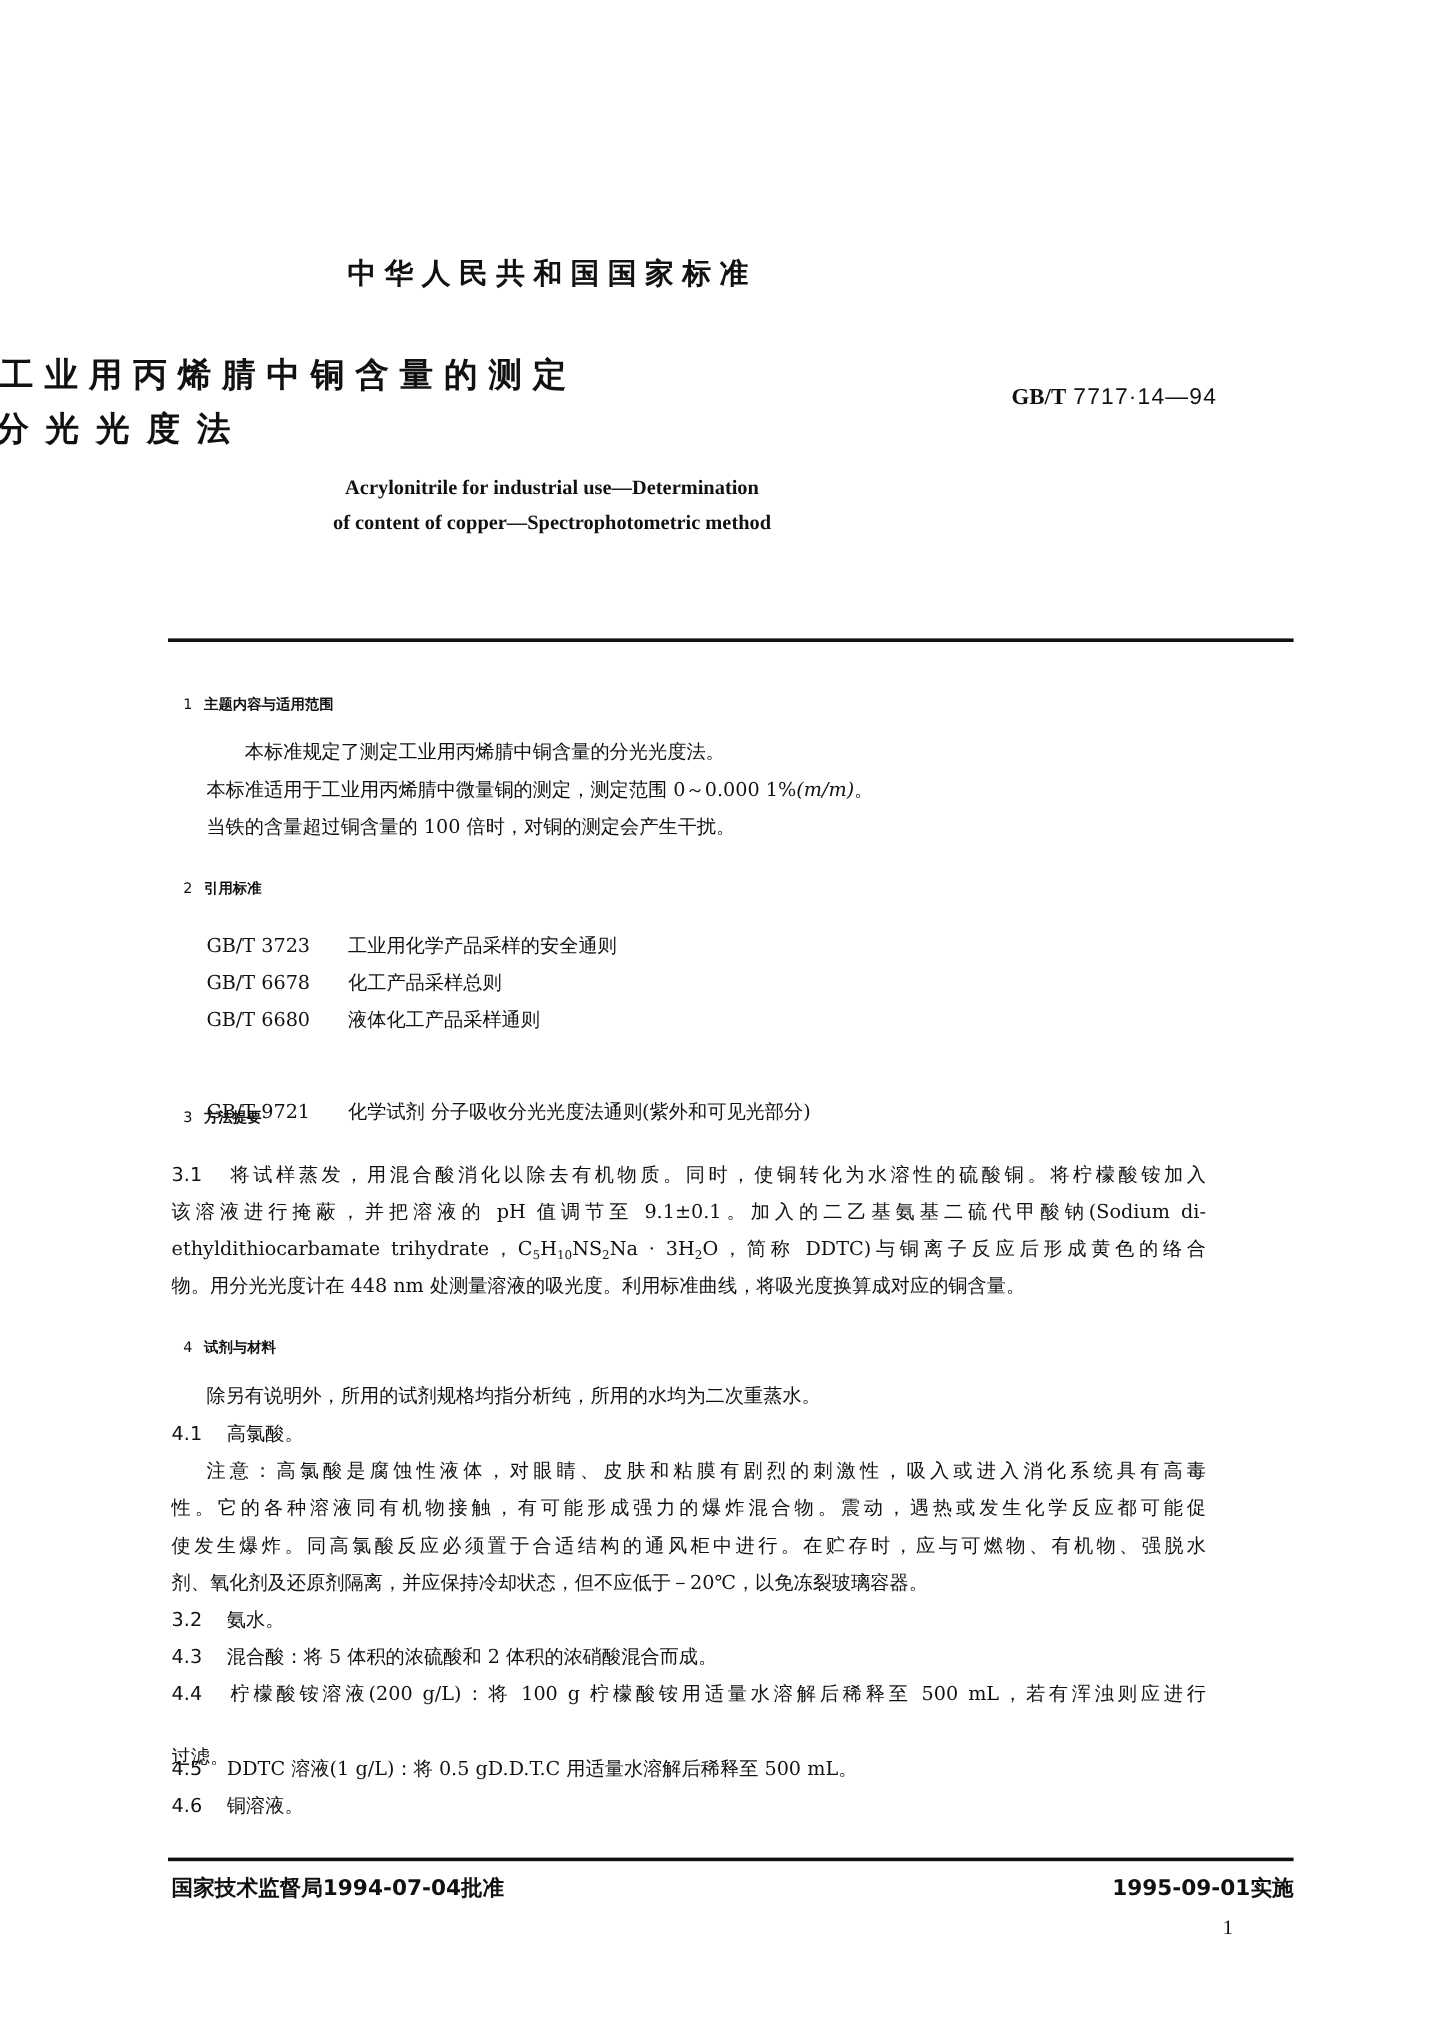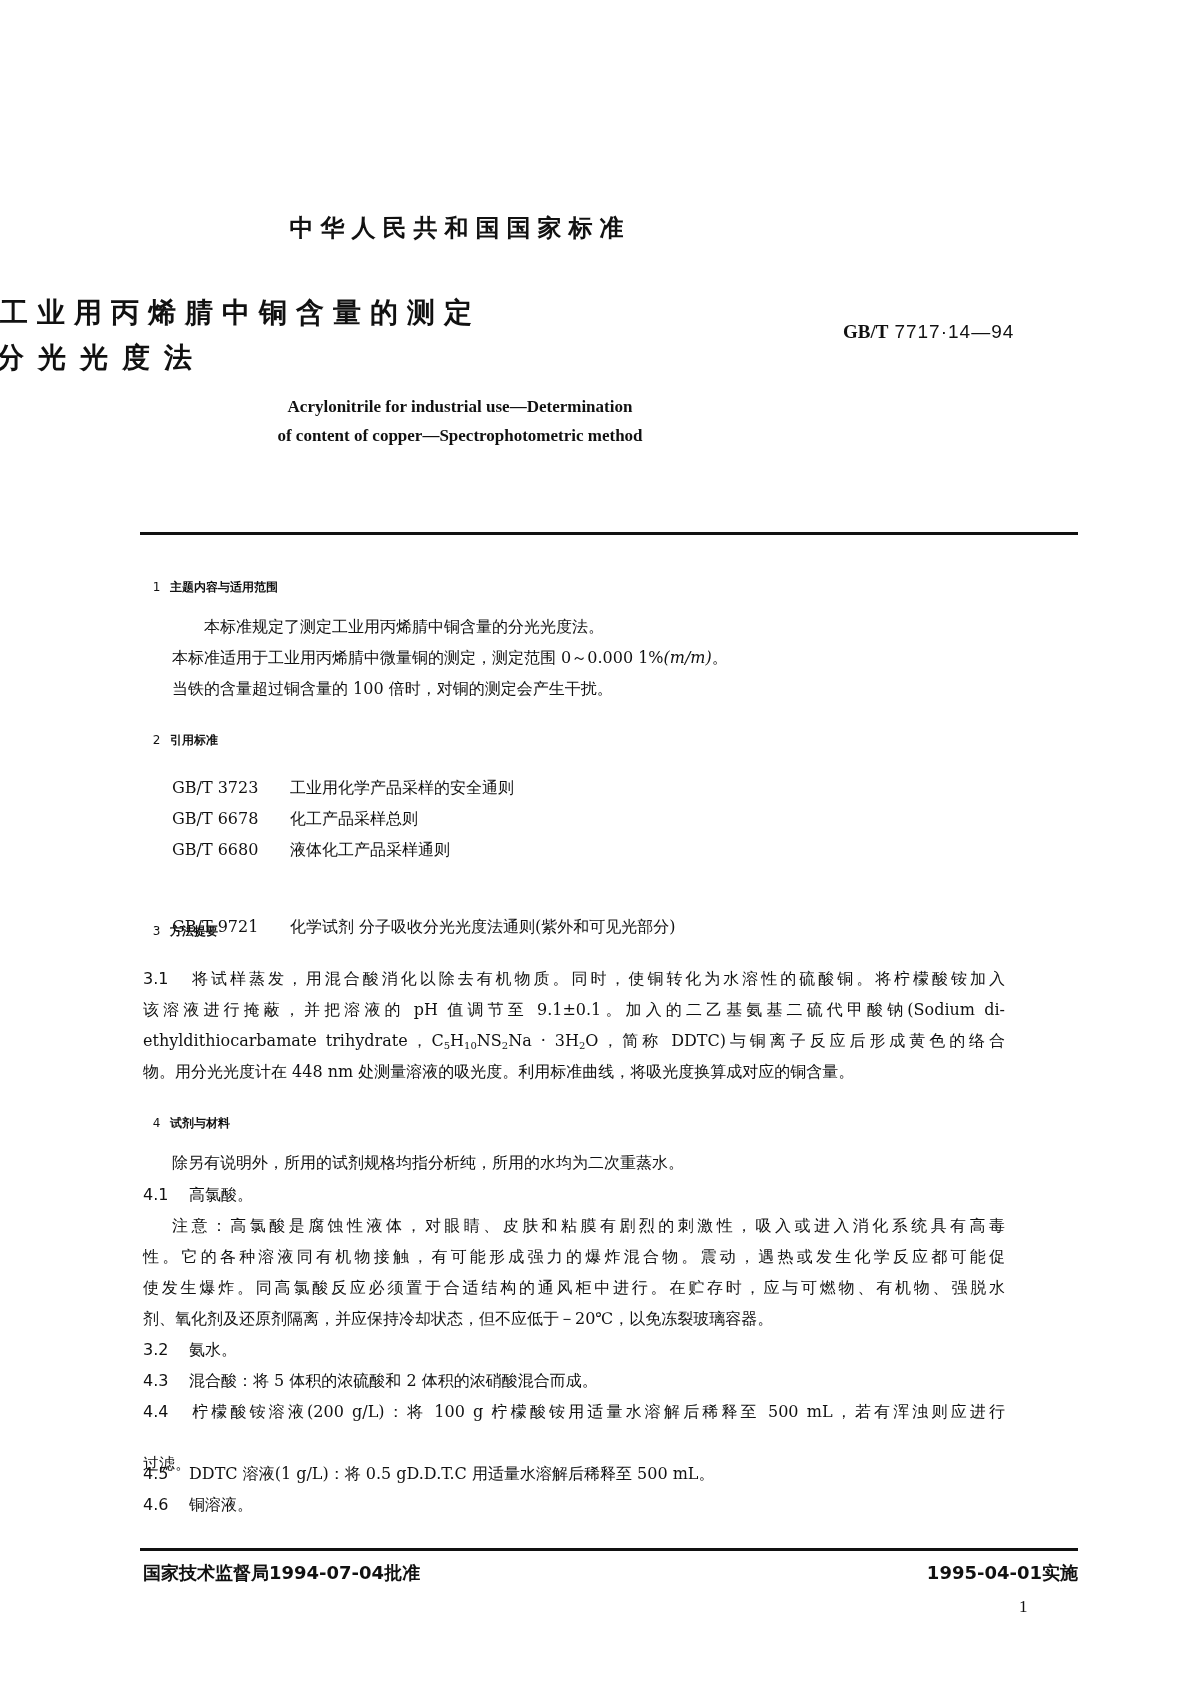--- a/index.html
+++ b/index.html
@@ -214,14 +214,14 @@
 <div class="para full" style="top:1428px;margin-top:21px;">过滤。</div>
 <div class="para full" style="top:1459px;">
   <span class="clause-num">4.5</span><span>DDTC 溶液(1 g/L)：将 0.5 gD.D.T.C 用适量水溶解后稀释至 500 mL。</span>
 </div>
 <div class="para full" style="top:1490px;">
   <span class="clause-num">4.6</span><span>铜溶液。</span>
 </div>
 
 <div class="rule bottom"></div>
 <div class="abs footer-left">国家技术监督局1994-07-04批准</div>
-<div class="abs footer-right">1995-04-01实施</div>
+<div class="abs footer-right">1995-09-01实施</div>
 <div class="abs page-number">1</div>
 
 </body></html>

